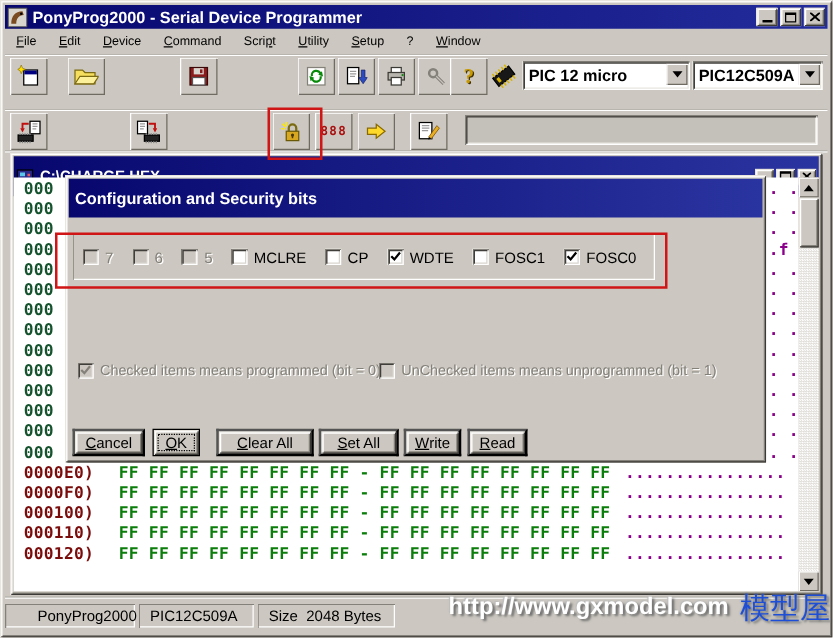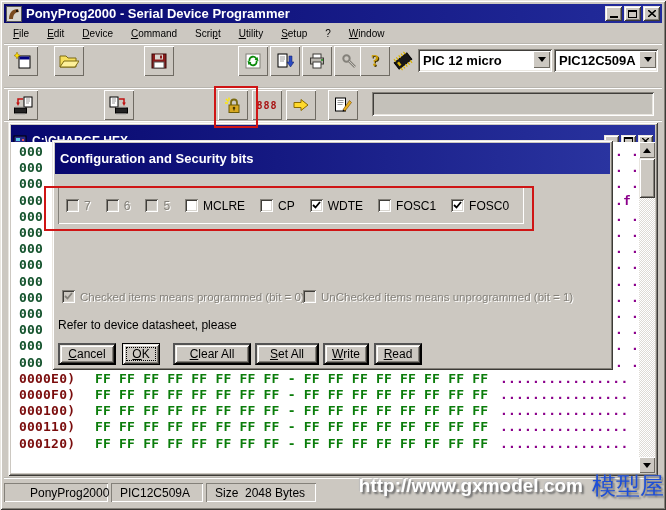--- a/index.html
+++ b/index.html
@@ -363,21 +363,20 @@
             <path d="M1 4 L3.5 6.5 L8 1" fill="none" stroke="#84817a" stroke-width="1.8"></path>
           </svg>
         </span>
         <span style="font-size:11.5px">Checked items means programmed (bit = 0)</span>
       </label>
       <label class="cb disabled" style="left: 251px; top: 150px;">
         <span class="box"></span>
         <span style="font-size:11.5px">UnChecked items means unprogrammed (bit = 1)</span>
       </label>
     </div>
-  <div class="hint">Refer to device datasheet, please</div>
   <div id="dlgbuttons">
       <button class="dbtn raised2" style="left: 6px; width: 58px;"><u>C</u>ancel</button>
       <button class="dbtn raised2 default" style="left: 70px; width: 38px;"><u>O</u>K</button>
       <button class="dbtn raised2" style="left: 121px; width: 78px;"><u>C</u>lear All</button>
       <button class="dbtn raised2" style="left: 203px; width: 64px;"><u>S</u>et All</button>
       <button class="dbtn raised2" style="left: 271px; width: 46px;"><u>W</u>rite</button>
       <button class="dbtn raised2" style="left: 322px; width: 48px;"><u>R</u>ead</button>
     </div>
 </div>
 

